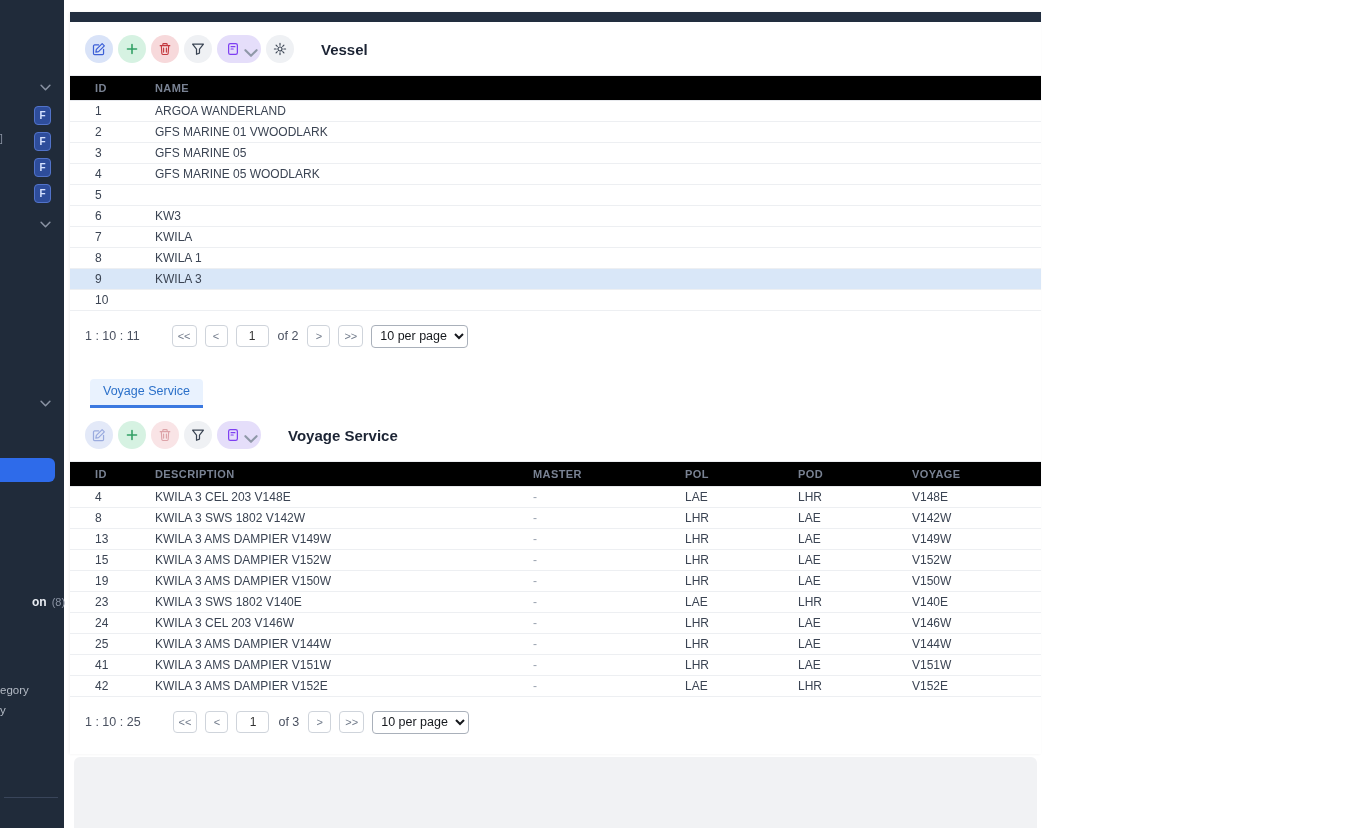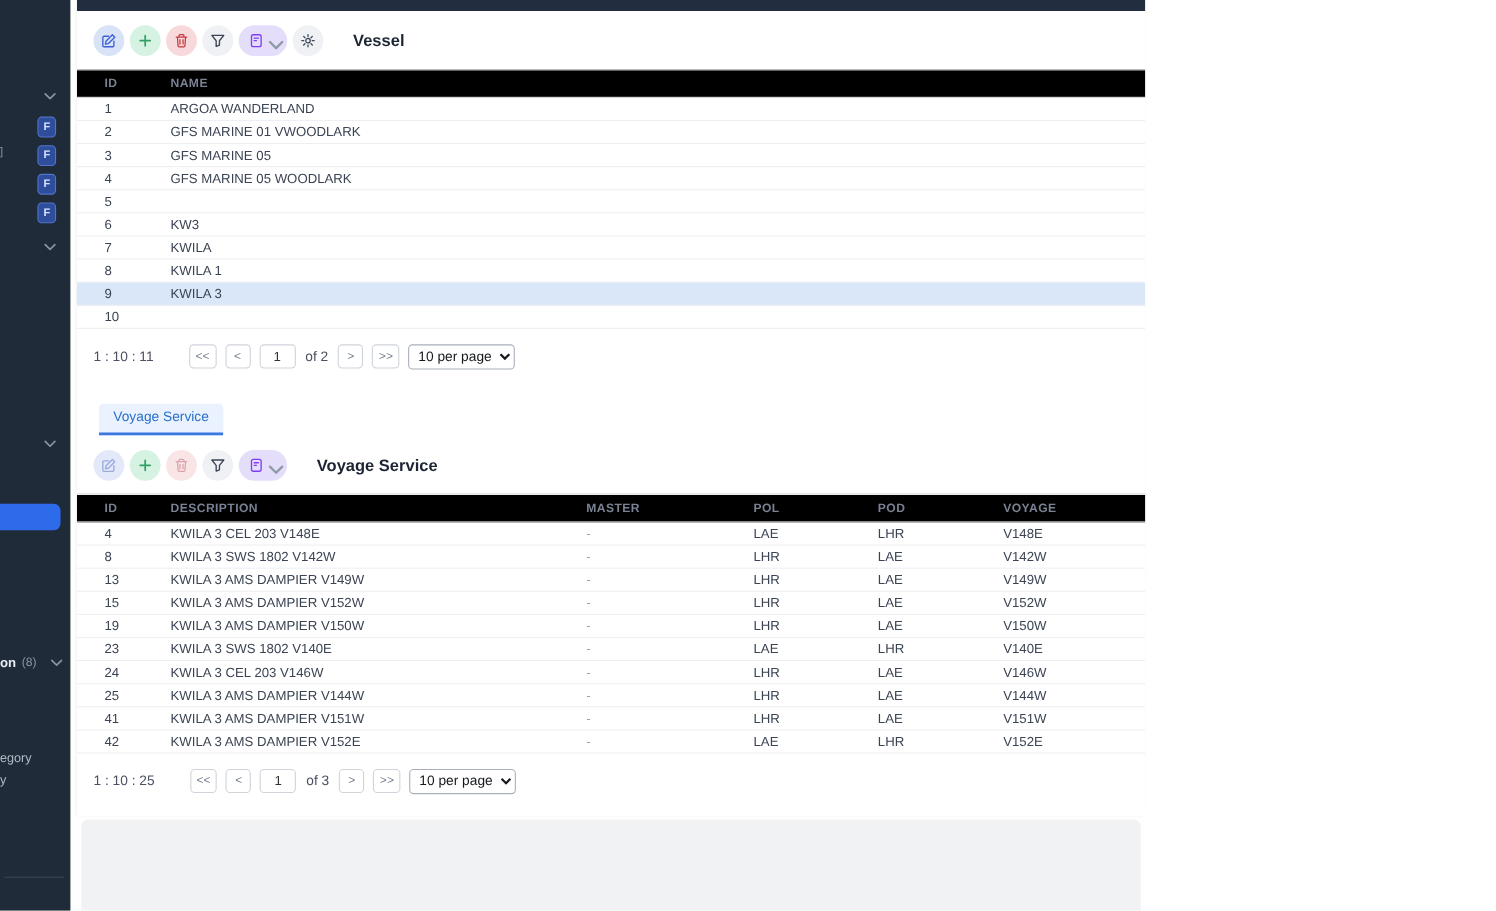--- a/index.html
+++ b/index.html
@@ -11,28 +11,28 @@
   .sidebar { position:absolute; left:0; top:0; width:64px; height:828px; background:#202b3a; }
   .sb-abs { position:absolute; }
   .sb-chevron { color:#8a93a3; width:11px; height:7px; display:block; }
   .f-badge { position:absolute; left:34px; width:17px; height:19px; background:#2e4d9b;
              border:1px solid #5273c9; border-radius:4px; color:#d6e2ff; font-size:10px;
              font-weight:700; display:flex; align-items:center; justify-content:center; cursor:pointer; }
   .sb-selected { position:absolute; left:0; top:458px; width:55px; height:24px;
                  background:#2e6bea; border-radius:0 6px 6px 0; cursor:pointer; }
   .sb-item-trunc { position:absolute; left:0; top:595px; display:flex; align-items:center; gap:5px;
                    font-size:12px; cursor:pointer; }
-  .sb-item-trunc .lbl { color:#e8ecf2; font-weight:700; }
+  .sb-item-trunc .lbl { color:#e8ecf2; font-weight:700;margin-left:32px; }
   .sb-item-trunc .cnt { color:#8a93a3; font-size:11px; }
   .sb-text { position:absolute; left:0; color:#b3bac4; font-size:11.5px; cursor:pointer; white-space:nowrap; }
   .sb-bracket { position:absolute; left:0; top:133px; color:#8a93a3; font-size:10px; }
   .sb-divider { position:absolute; left:4px; top:797px; width:54px; height:1px; background:#39455a; }
 
   
-  .content { position:absolute; left:70px; top:0; width:971px; height:742px; background:#ffffff;
+  .content { position:absolute; left:70px; top:12px; width:971px; height:742px; background:#ffffff;
              box-shadow:-1px 0 3px rgba(0,0,0,0.06); }
   .topbar { height:10px; background:#222e3f; }
 
   .toolbar { display:flex; align-items:center; gap:5px; padding:13px 0 12px 15px; height:53px; }
   .ic { width:28px; height:28px; border-radius:50%; display:flex; align-items:center;
         justify-content:center; cursor:pointer; border:none; }
   .ic svg { width:14px; height:14px; display:block; }
   .ic-edit   { background:#d9e3f8; color:#3c5fd6; }
   .ic-add    { background:#d6f2e2; color:#32a065; }
   .ic-delete { background:#f7d9db; color:#c4393f; }

